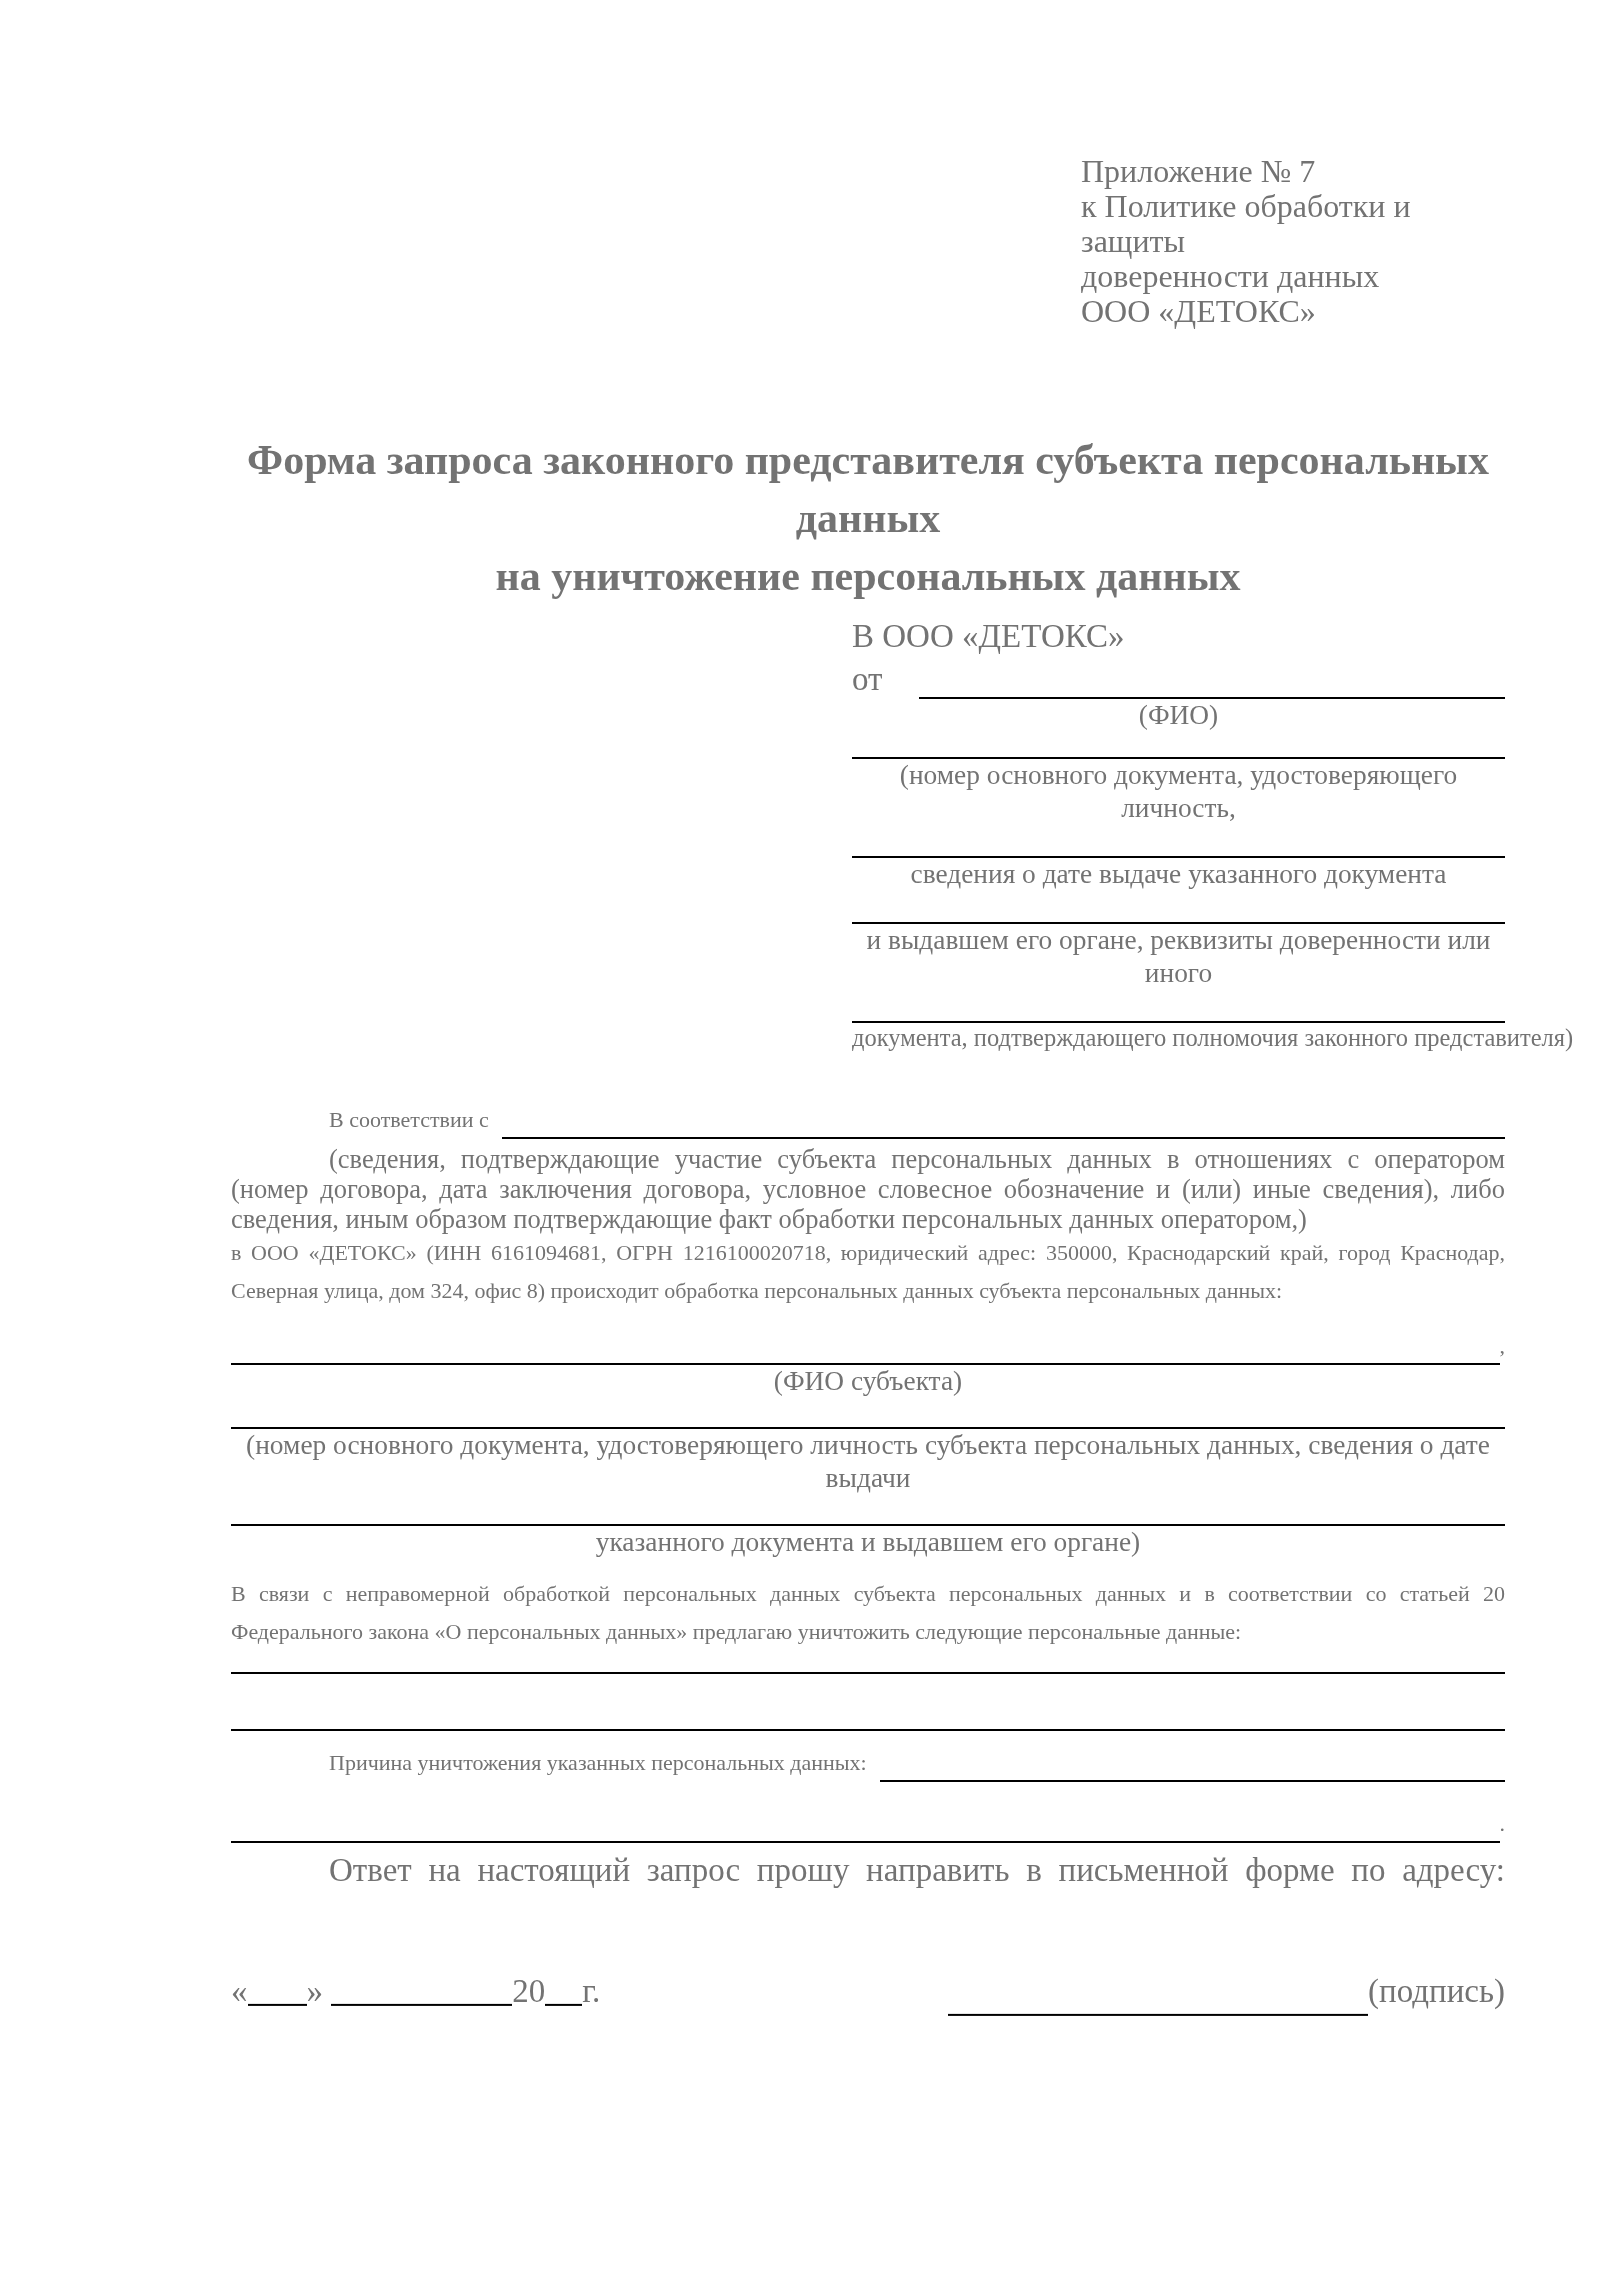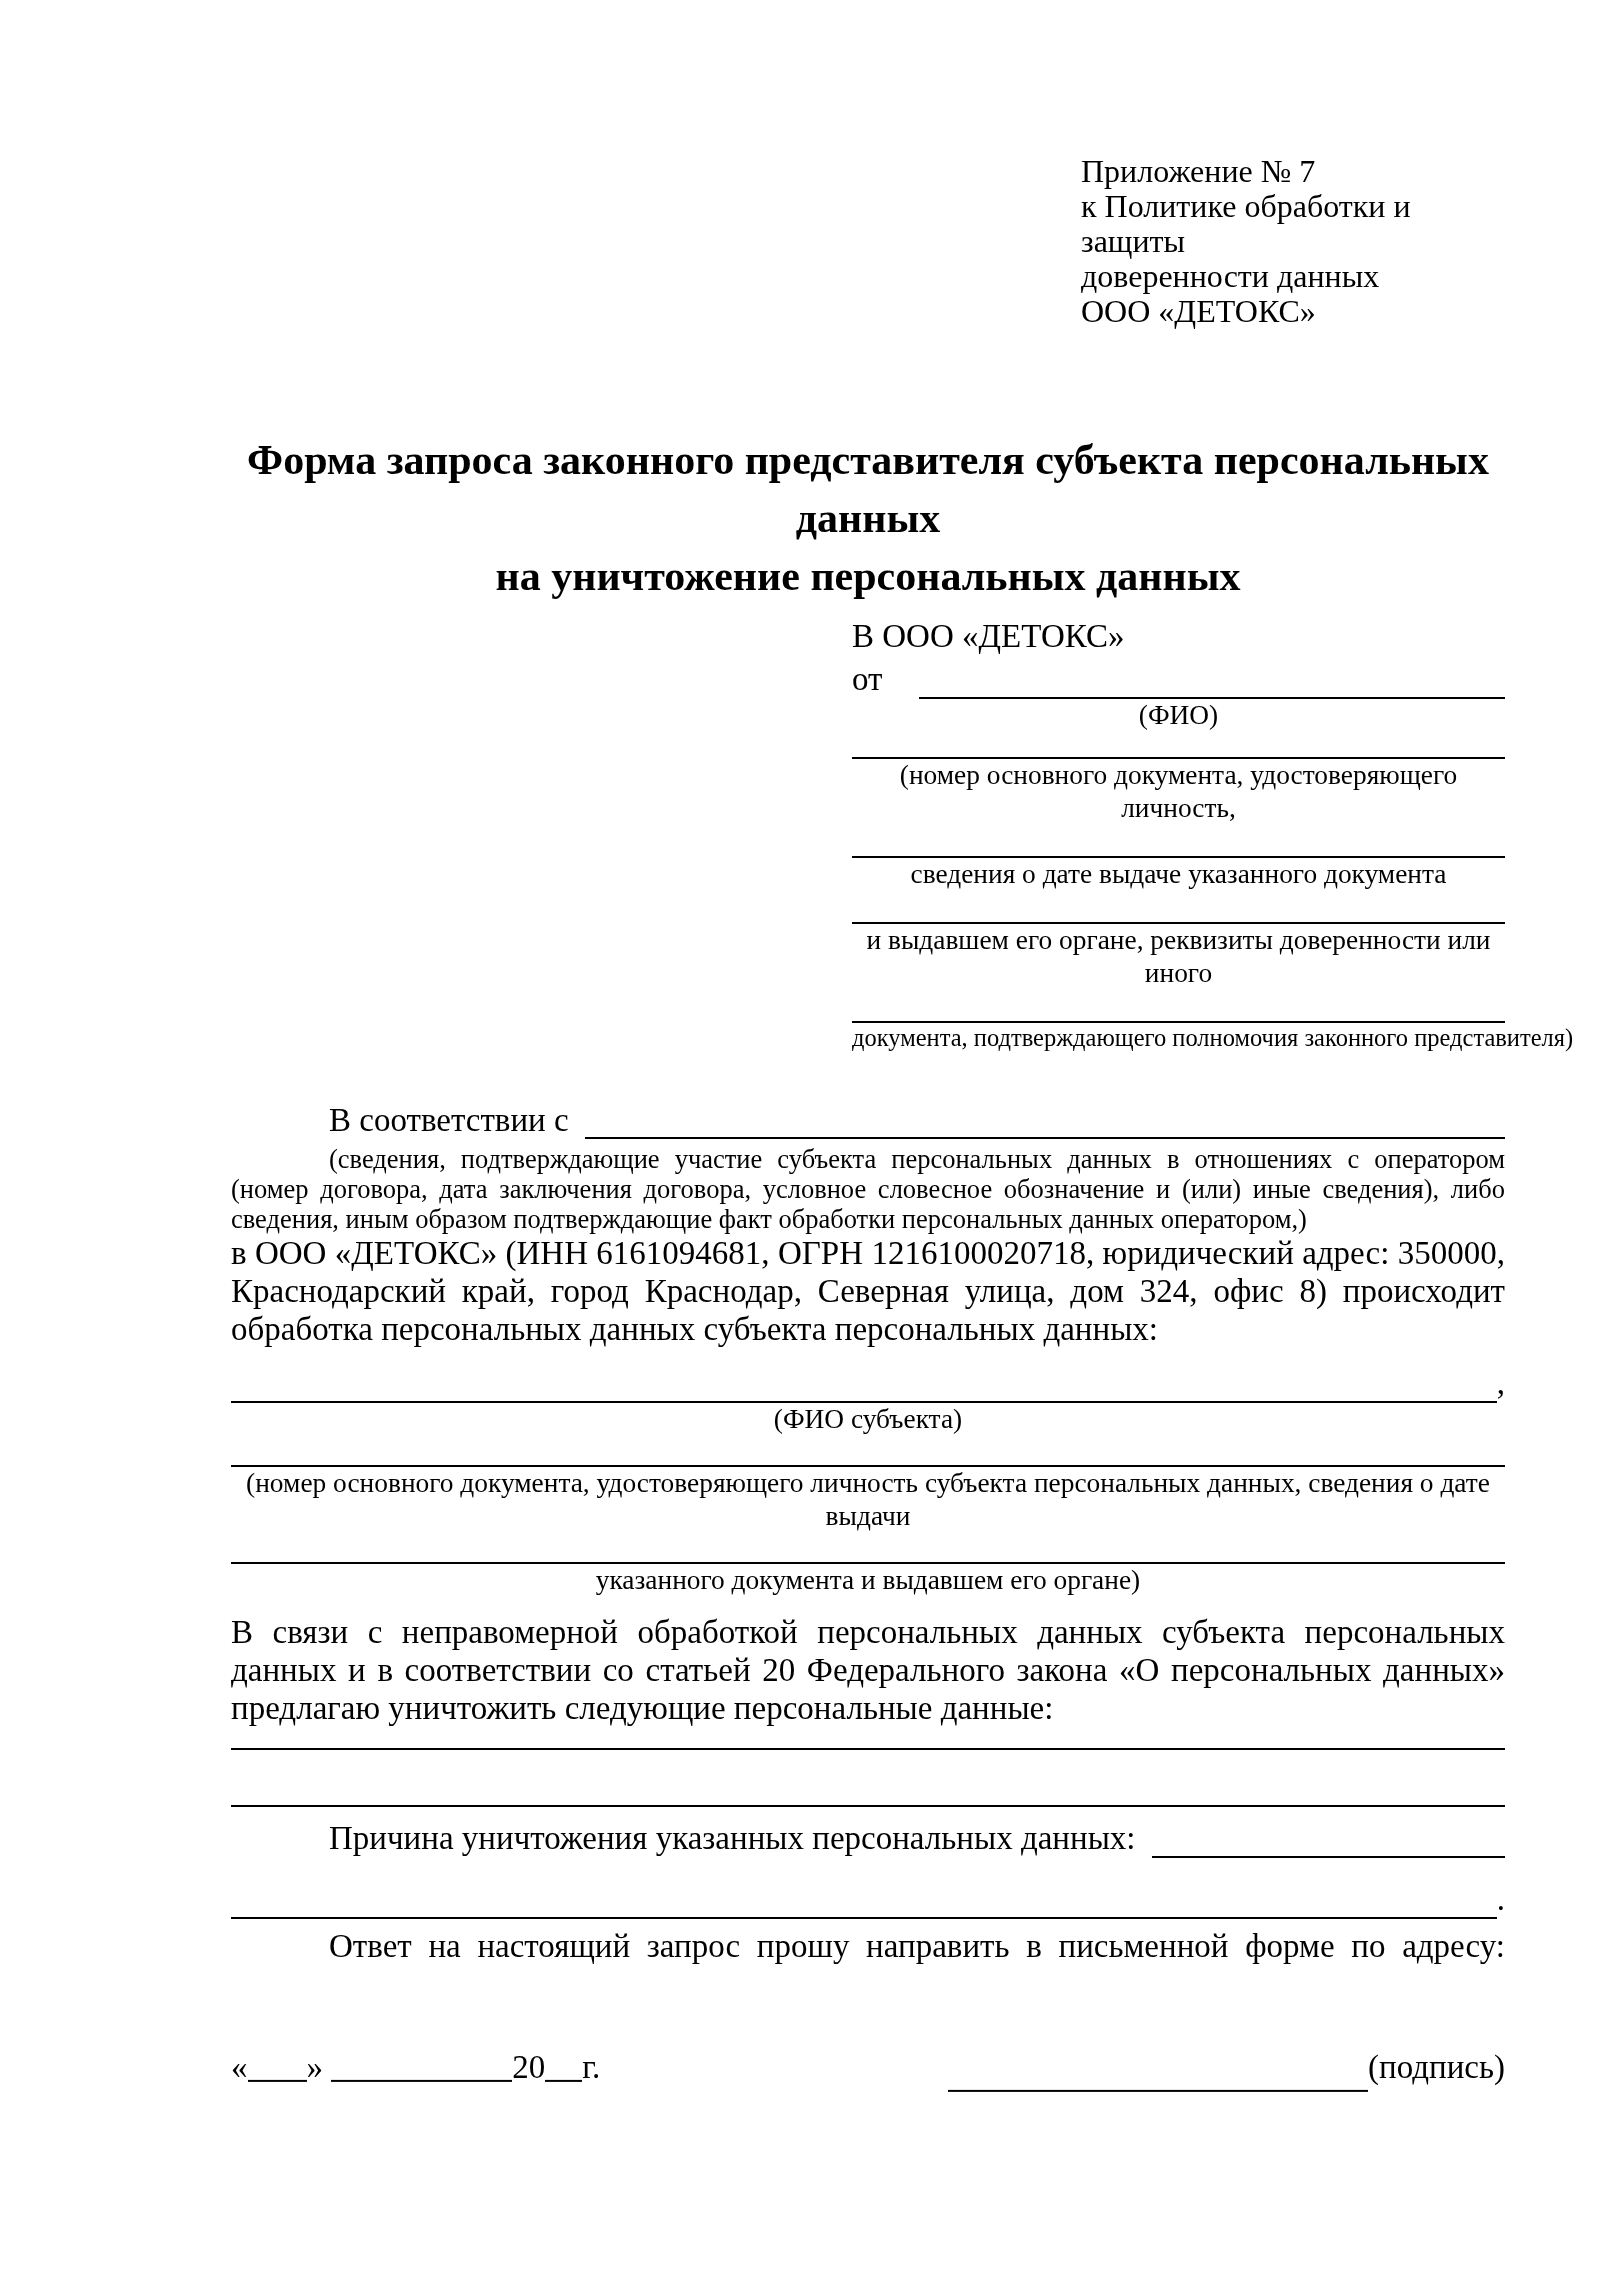--- a/index.html
+++ b/index.html
@@ -1,26 +1,26 @@
 <!DOCTYPE html>
 <html lang="ru"><head>
 <meta charset="utf-8">
 <style>
   html,body{margin:0;padding:0;background:#ffffff;}
   .page{
     position:relative;
     width:1621px;height:2294px;
     box-sizing:border-box;
     background:#ffffff;
-    color:#000000;
+    color:#737373;
     font-family:"Liberation Serif","DejaVu Serif",serif;
     padding:154px 116px 0 231px;
     overflow:hidden;
   }
-  .body-text{font-size:33px;line-height:38px;}
+  .body-text{font-size:22px;line-height:38px;}
   .header-block{margin-left:850px;font-size:32px;line-height:35px;}
   .doc-title{
     margin:102px 0 0 0;
     font-size:42px;line-height:58px;font-weight:bold;
     text-align:center;
   }
   .addressee{margin-left:621px;margin-top:11.8px;font-size:33px;line-height:39px;}
   .from-row{display:flex;align-items:flex-end;margin-top:3.9px;gap:20px;}
   .from-row .lead{white-space:pre;}
   .fill{flex:1 1 auto;border-bottom:2.9px solid #000;height:33px;margin-left:7.8px;}

